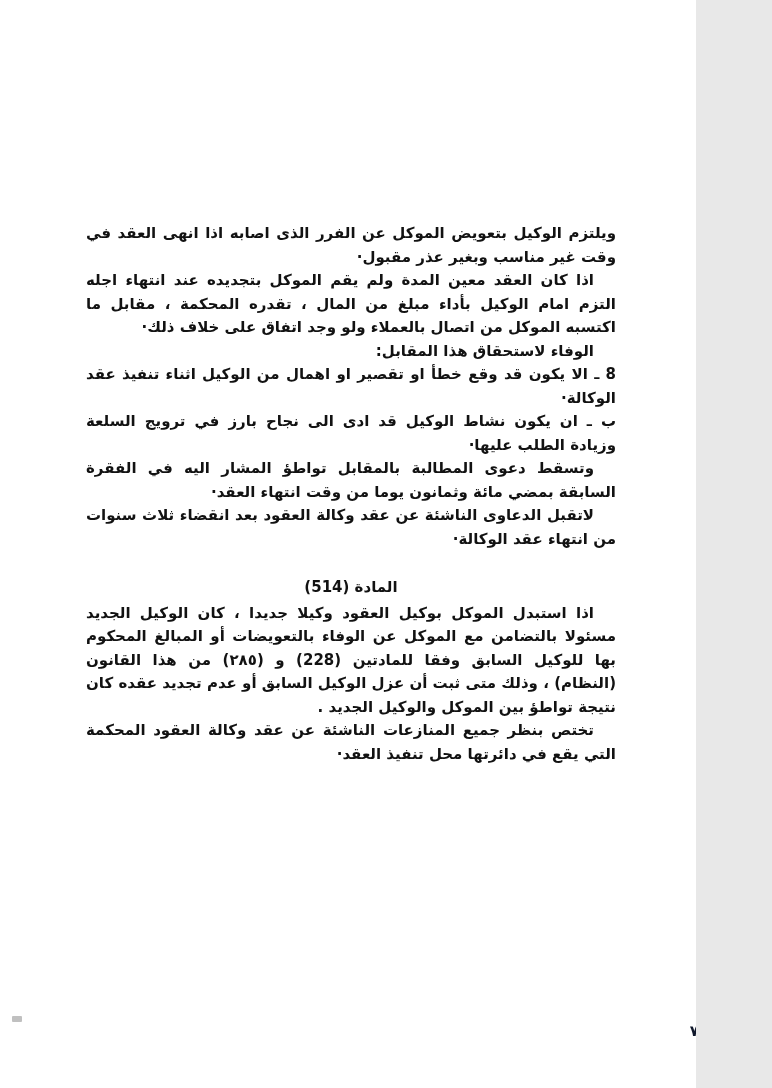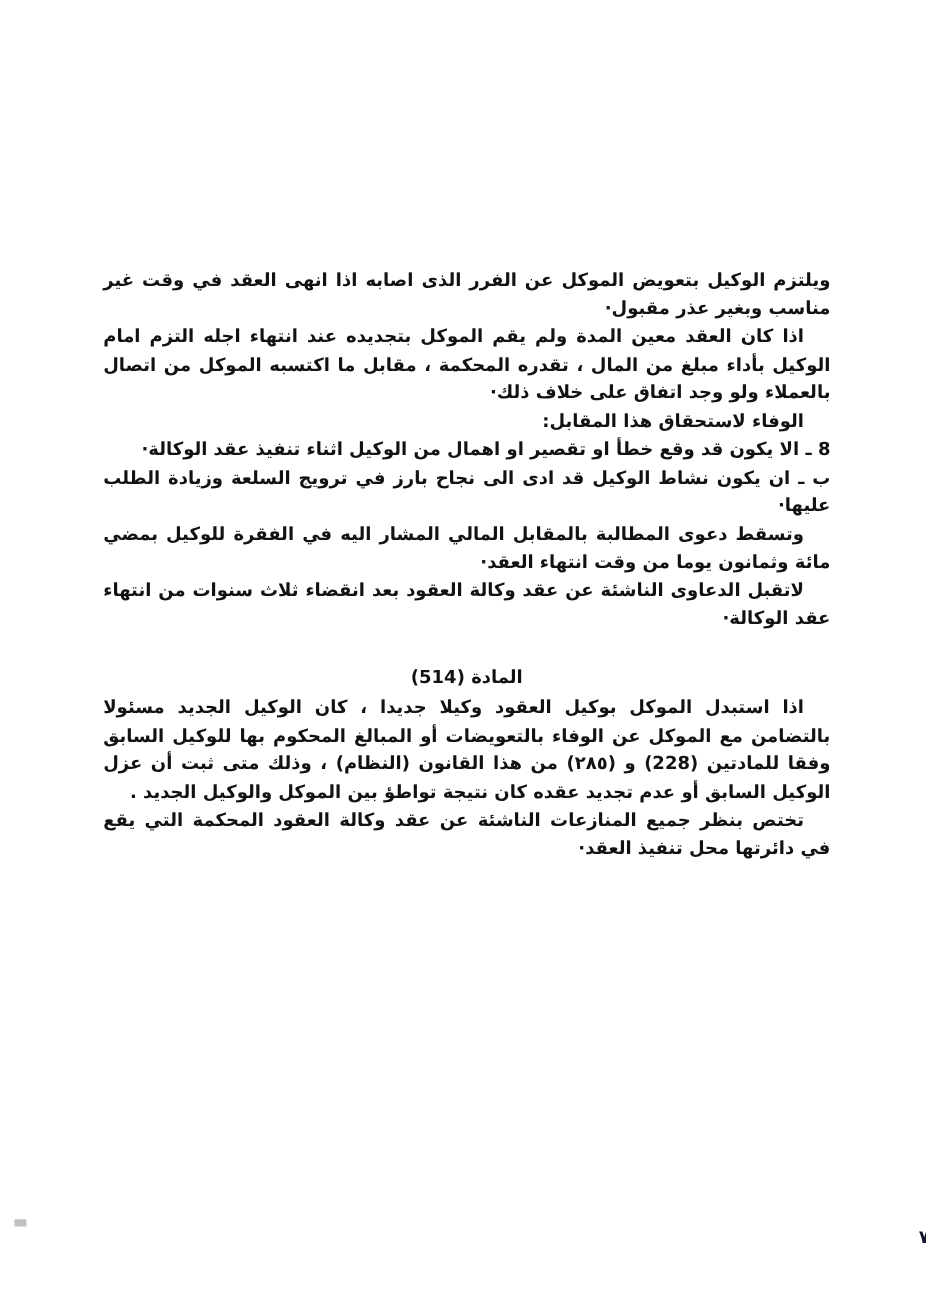--- a/index.html
+++ b/index.html
@@ -2,21 +2,21 @@
 <html lang="ar"><head>
 <meta charset="utf-8">
 <style>
   html, body {
     margin: 0;
     padding: 0;
     background: #e8e8e8;
   }
   .page {
     position: relative;
-    width: 772px;
+    width: 696px;
     height: 1088px;
     background: #ffffff;
     overflow: hidden;
     font-family: "DejaVu Sans", sans-serif;
     color: #121212;
   }
   .content {
     position: absolute;
     top: 222px;
     right: 80px;
@@ -76,21 +76,21 @@
 <div class="page">
 
   <div class="content">
 
     <p class="para-flush intro">ويلتزم الوكيل بتعويض الموكل عن الفرر الذى اصابه اذا انهى العقد في وقت غير مناسب وبغير عذر مقبول·</p>
 
     <p class="para-indent">اذا كان العقد معين المدة ولم يقم الموكل بتجديده عند انتهاء اجله التزم امام الوكيل بأداء مبلغ من المال ، تقدره المحكمة ، مقابل ما اكتسبه الموكل من اتصال بالعملاء ولو وجد اتفاق على خلاف ذلك·</p>
     <p class="para-indent">الوفاء لاستحقاق هذا المقابل:</p>
     <p class="para-flush">8 ـ الا يكون قد وقع خطأ او تقصير او اهمال من الوكيل اثناء تنفيذ عقد الوكالة·</p>
     <p class="para-flush">ب ـ ان يكون نشاط الوكيل قد ادى الى نجاح بارز في ترويج السلعة وزيادة الطلب عليها·</p>
-    <p class="para-indent">وتسقط دعوى المطالبة بالمقابل المالي المشار اليه في الفقرة للوكيل بمضي مائة وثمانون يوما من وقت انتهاء العقد·</p>
+    <p class="para-indent">وتسقط دعوى المطالبة بالمقابل تواطؤ المشار اليه في الفقرة السابقة بمضي مائة وثمانون يوما من وقت انتهاء العقد·</p>
 
     <p class="para-indent">لاتقبل الدعاوى الناشئة عن عقد وكالة العقود بعد انقضاء ثلاث سنوات من انتهاء عقد الوكالة·</p>
 
     <p class="article-heading">المادة (514)</p>
     <p class="para-indent">اذا استبدل الموكل بوكيل العقود وكيلا جديدا ، كان الوكيل الجديد مسئولا بالتضامن مع الموكل عن الوفاء بالتعويضات أو المبالغ المحكوم بها للوكيل السابق وفقا للمادتين (228) و (٢٨٥) من هذا القانون (النظام) ، وذلك متى ثبت أن عزل الوكيل السابق أو عدم تجديد عقده كان نتيجة تواطؤ بين الموكل والوكيل الجديد .</p>
 
     <p class="para-indent">تختص بنظر جميع المنازعات الناشئة عن عقد وكالة العقود المحكمة التي يقع في دائرتها محل تنفيذ العقد·</p>
 
   </div>
 

